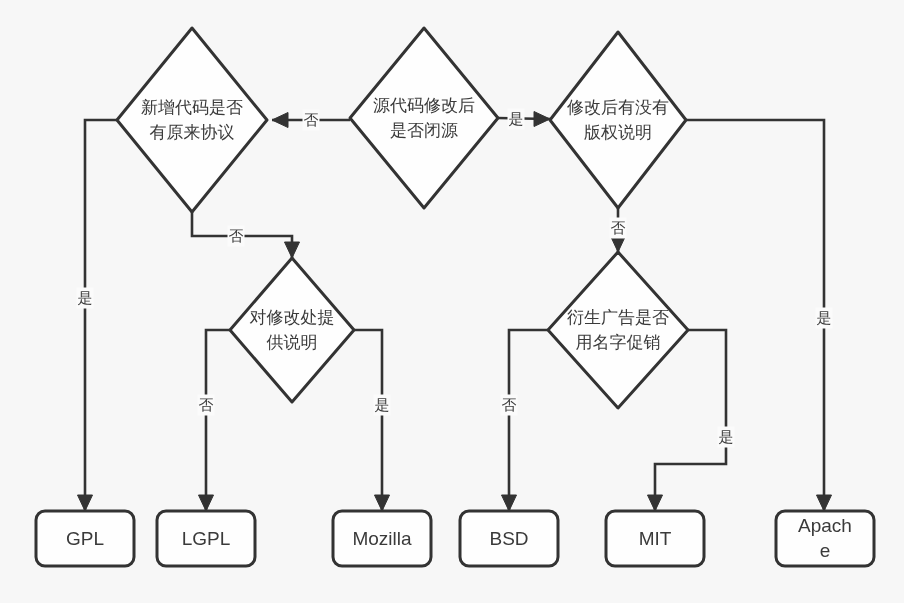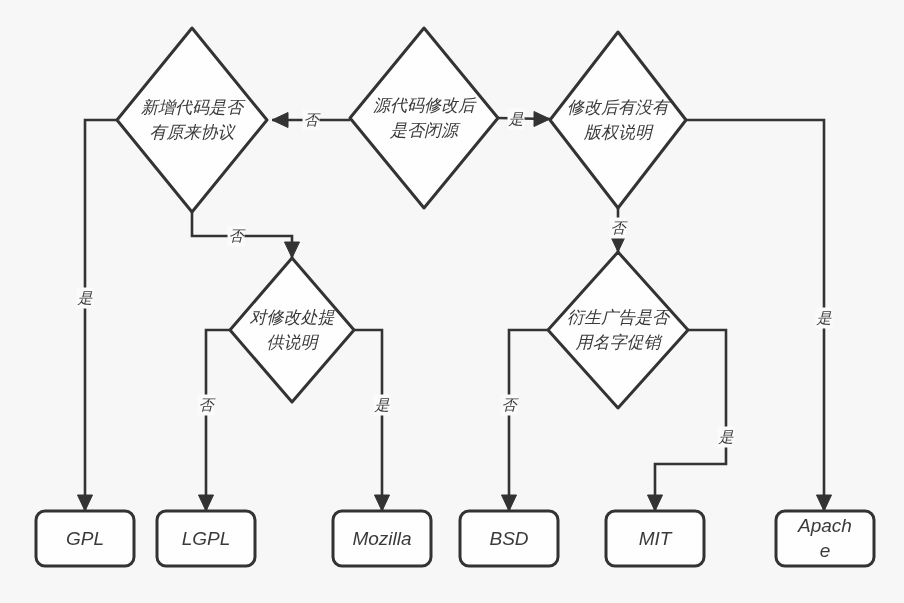--- a/index.html
+++ b/index.html
@@ -12,21 +12,20 @@
     width: 904px;
     height: 603px;
     overflow: hidden;
     font-family: "Liberation Sans", "DejaVu Sans", sans-serif;
   }
   #chart-root {
     position: relative;
     width: 904px;
     height: 603px;
     background: #f7f7f7;
-    font-style: italic;
   }
   svg.flow {
     display: block;
     width: 904px;
     height: 603px;
     background: #f7f7f7;
   }
   .node-rect {
     fill: #fefefe;
     stroke: #333333;

